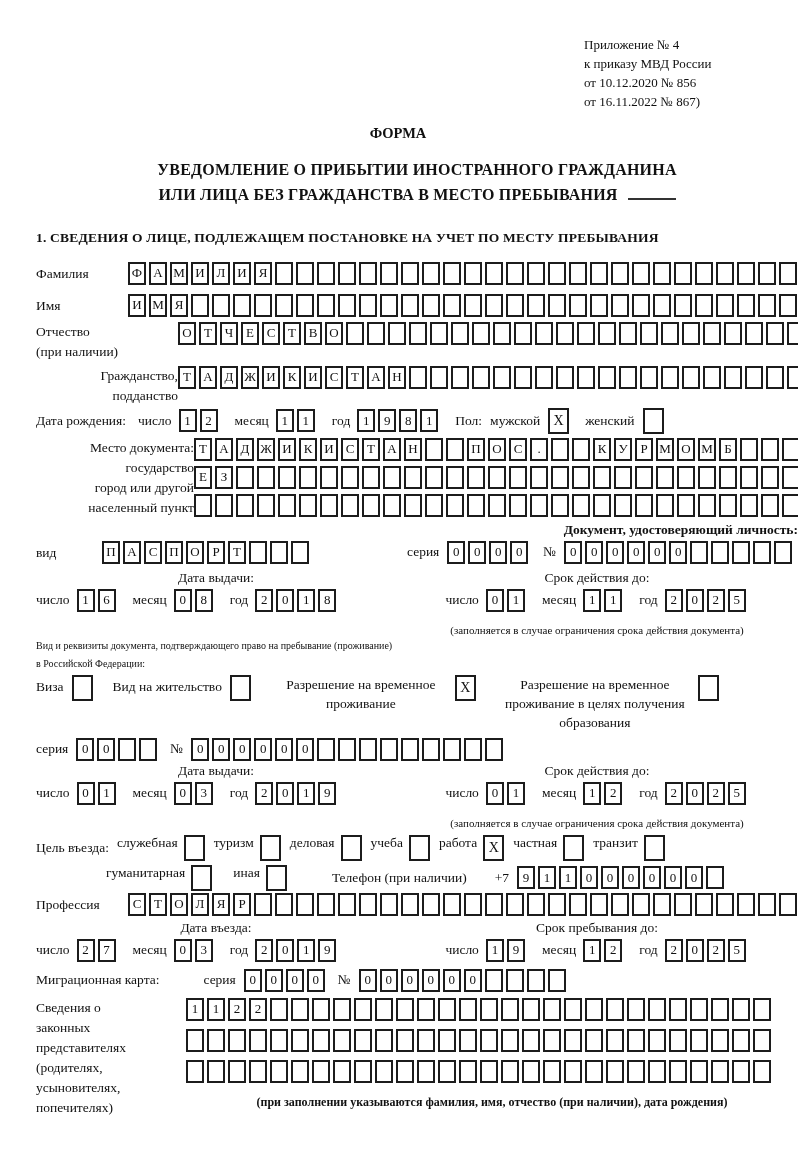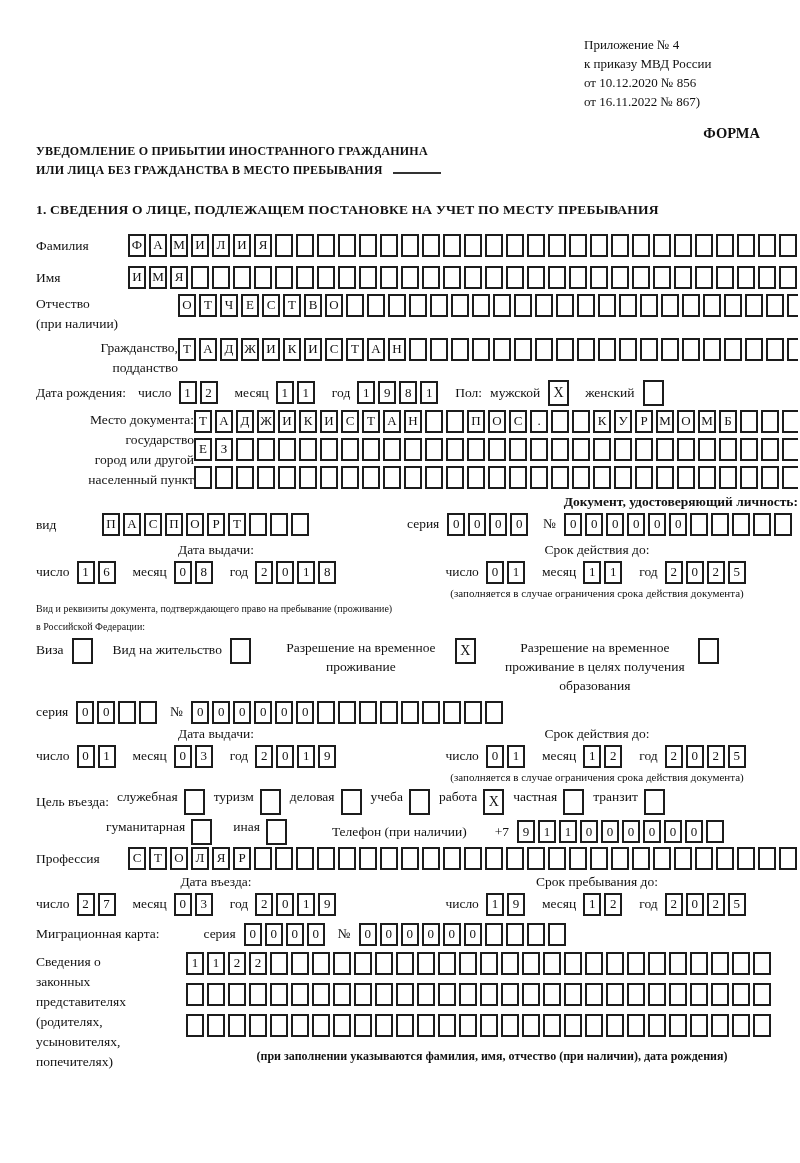--- a/index.html
+++ b/index.html
@@ -6,23 +6,23 @@
   html,body { background:#ffffff; }
   .page {
     position:relative; width:800px; height:1163px; overflow:hidden;
     background:#ffffff; color:#111;
     font-family:"Liberation Serif","DejaVu Serif",serif;
     padding:36px 2px 0 36px;
   }
   
   .appendix { margin-left:548px; font-size:13px; line-height:1.45; }
   .appendix .ed { margin-top:6px; }
-  .forma { text-align:right; padding-right:38px; font-weight:bold; font-size:14.5px; margin-top:14px; }
+  .forma { text-align:center; padding-right:38px; font-weight:bold; font-size:14.5px; margin-top:14px; }
   
-  .title { text-align:left; font-weight:bold; font-size:12px; line-height:1.55; letter-spacing:.2px; }
+  .title { text-align:center; font-weight:bold; font-size:16px; line-height:1.55; margin-top:16px; letter-spacing:.2px; }
   .uline { display:inline-block; width:48px; height:13px; border-bottom:2.5px solid #333; margin-left:10px; }
   .sec-head { text-align:left; font-weight:bold; font-size:13.5px; margin-top:22px; letter-spacing:.2px; }
   
   .frow { display:flex; align-items:flex-start; }
   .irow { display:flex; align-items:center; font-size:13.5px; flex-wrap:nowrap; }
   .flabel { font-size:13.5px; line-height:23px; flex:0 0 auto; }
   .flabel.multi .lline { display:block; line-height:20px; }
   .w92 { flex:0 0 92px; } .w142 { flex:0 0 142px; } .w158 { flex:0 0 158px; } .w150 { flex:0 0 150px; } .w66 { flex:0 0 66px; }
   .cells { display:flex; flex-wrap:nowrap; overflow:hidden; flex:1 1 auto; }
   .cgrp { display:inline-flex; flex-wrap:nowrap; }
@@ -35,21 +35,21 @@
     flex:0 0 21px; display:inline-flex; width:21px; height:26px; border:2px solid #1c1c1c;
     align-items:center; justify-content:center; font-size:14px; background:#fff;
   }
   .dlab { margin:0 7px 0 14px; }
   .dlab.first { margin-left:0; }
   
   .datecols { display:flex; align-items:flex-start; }
   .dc-left { flex:0 0 360px; }
   .dc-right { flex:1 1 auto; }
   .dc-head { text-align:center; font-size:13.5px; margin-bottom:3px; }
-  .dc-note { font-size:11px; text-align:center; margin-top:3px; }
+  .dc-note { font-size:11px; text-align:center; margin-top:12px; }
   
   .ptext { font-size:10px; }
   .res-opts { display:flex; align-items:flex-start; font-size:13.5px; }
   .opt { display:inline-flex; align-items:flex-start; }
   .opt .optlab { line-height:24px; }
   .opt .cbox { margin-left:8px; }
   .optblock { display:inline-block; text-align:center; line-height:19px; }
   .w170 { width:172px; } .w190 { width:190px; }
   .ml10 { margin-left:10px; } .ml12 { margin-left:12px; } .ml20 { margin-left:20px;text-align:right; }
   .ml24 { margin-left:24px; } .ml36 { margin-left:36px; } .ml95 { margin-left:95px; }

